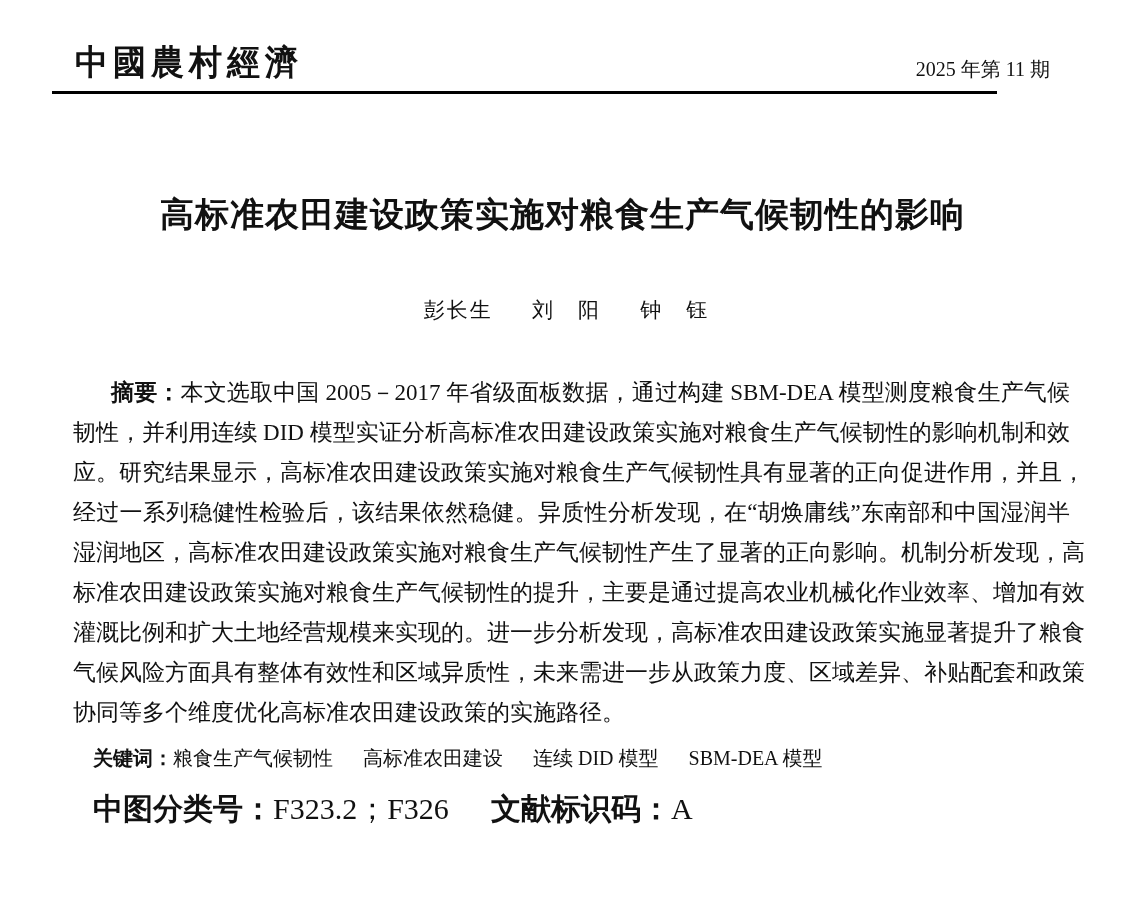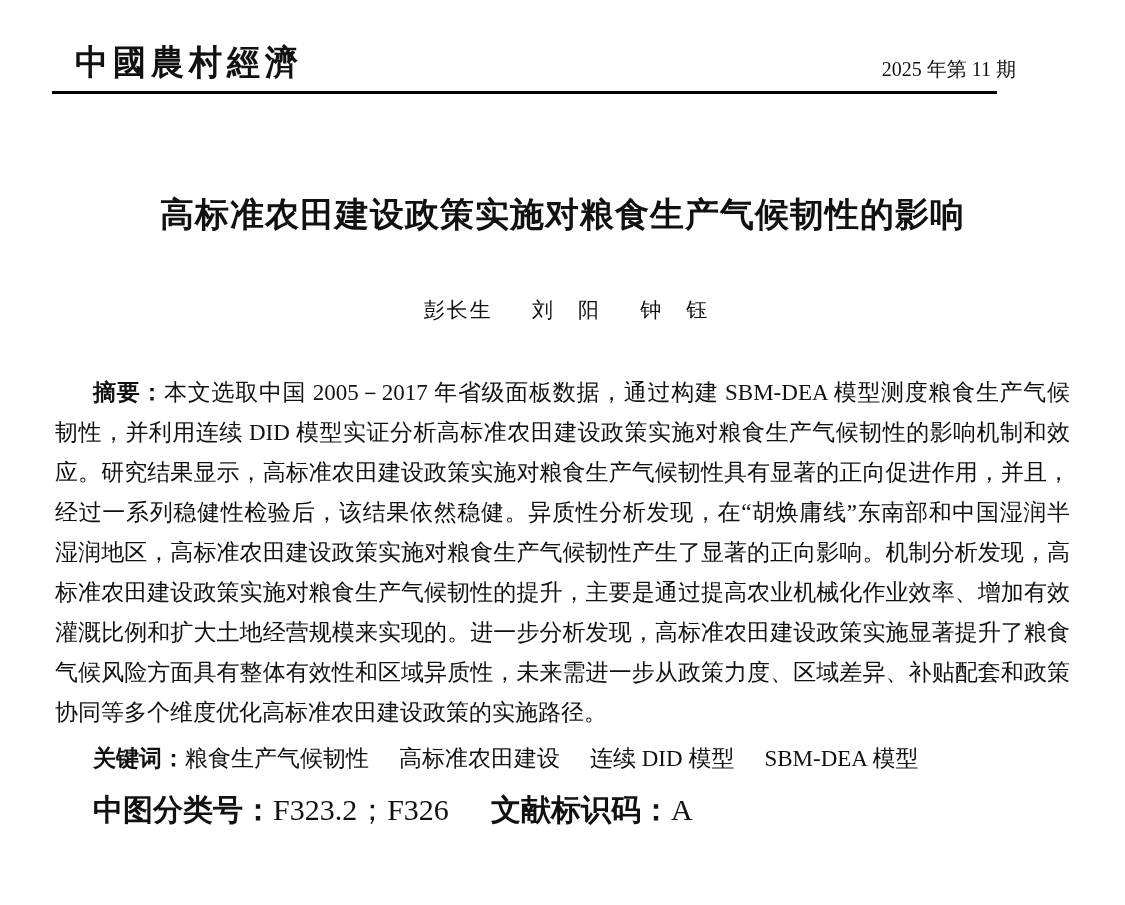--- a/index.html
+++ b/index.html
@@ -12,21 +12,21 @@
     background: #ffffff;
     color: #111111;
     font-family: "Liberation Serif", serif;
     overflow: hidden;
   }
   
   .masthead {
     display: flex;
     justify-content: space-between;
     align-items: flex-end;
-    padding: 40px 109px 0 75px;
+    padding: 40px 75px 0 75px;
   }
   .journal-logo {
     font-family: "Liberation Serif", serif;
     font-size: 33px;
     font-weight: 900;
     letter-spacing: 5px;
     transform: scaleY(1.05);
     white-space: nowrap;
   }
   .issue-label {
@@ -62,33 +62,34 @@
   .abstract {
     margin: 48px 55px 0 55px;
     font-size: 23px;
     line-height: 40px;
   }
   .abs-line {
     text-align: justify;
     text-align-last: justify;
     text-justify: inter-ideograph;
     white-space: nowrap;
+    margin-left: 18px;
   }
   .abs-line.first { text-indent: 38px; }
   .abs-line.last  { text-align-last: left; white-space: normal; }
   .label {
     font-family: "Liberation Sans", sans-serif;
     font-weight: 700;
     font-style: normal;
   }
   
   .keywords {
     margin: 5px 55px 0 55px;
     padding-left: 38px;
-    font-size: 23px;
+    font-size: 20px;
     line-height: 40px;
     white-space: nowrap;
   }
   .kw + .kw { margin-left: 30px; }
   .classification {
     margin: 5px 55px 0 55px;
     padding-left: 38px;
     font-size: 30px;
     line-height: 52px;
     white-space: nowrap;

